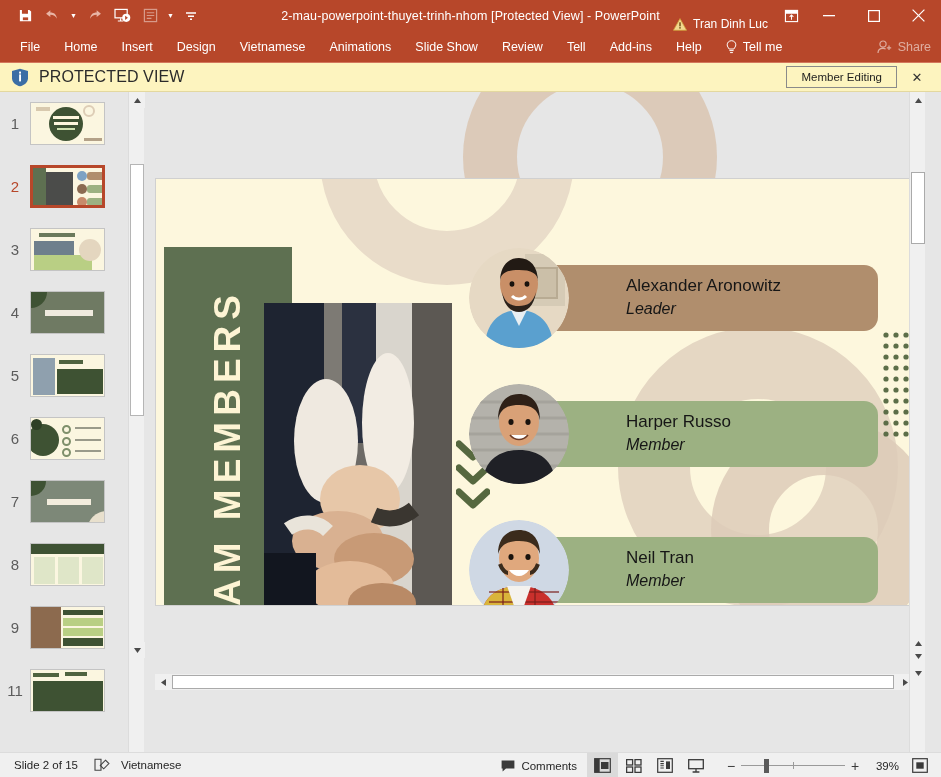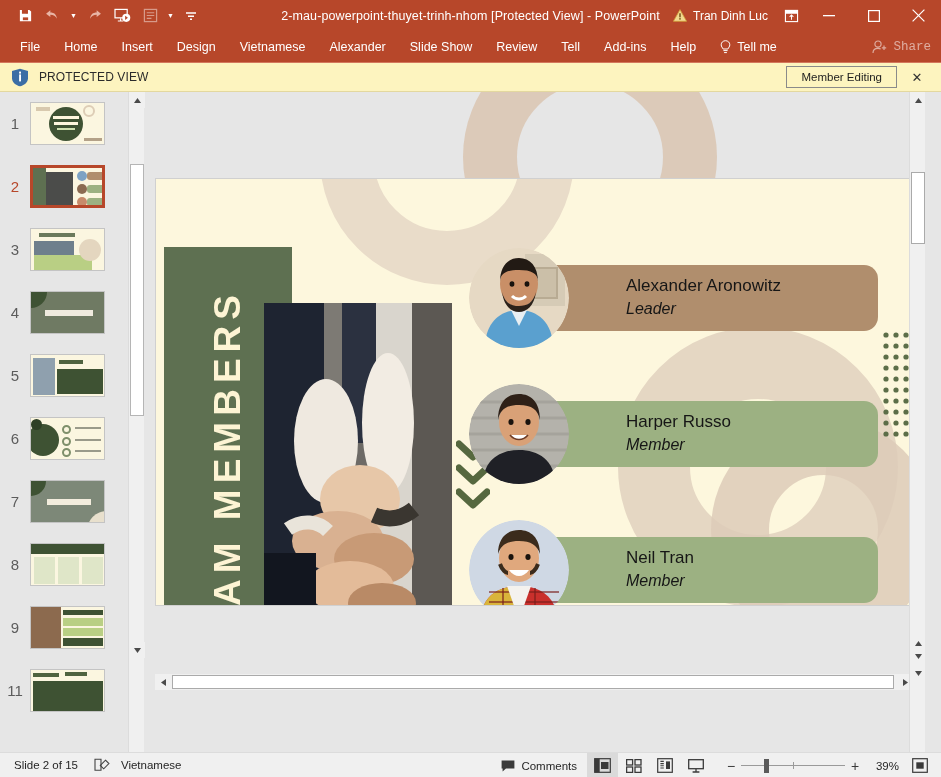--- a/index.html
+++ b/index.html
@@ -32,21 +32,21 @@
     color: #fff; font-size: 7px; line-height: 1;
   }
   .title-text {
     position: absolute; left: 0; right: 0; top: 0; height: 31px;
     display: flex; align-items: center; justify-content: center;
     color: #ffffff; font-size: 12.5px; letter-spacing: 0.1px;
     pointer-events: none;
   }
   .title-right {
     position: absolute; right: 0; top: 0; height: 31px;
-    display: flex; align-items: center;
+    display: flex; align-items: flex-end;
   }
   .acct {
     display: flex; align-items: center; gap: 6px;
     color: #fff; font-size: 12px; margin-right: 8px;
   }
   .warn-tri {
     width: 14px; height: 13px; display: inline-block;
   }
   .ribbon-display {
     width: 30px; height: 31px; display: flex; align-items: center; justify-content: center;
@@ -66,37 +66,37 @@
   .ribbon-inner { display: flex; align-items: center; height: 32px; padding-left: 8px; }
   .rtab {
     height: 32px; padding: 0 12px;
     display: flex; align-items: center;
     color: #ffffff; font-size: 12.5px; white-space: nowrap;
   }
   .rtab.tellme { gap: 6px; }
   .ribbon-right {
     position: absolute; right: 10px; top: 0; height: 32px;
     display: flex; align-items: center; gap: 5px;
-    color: rgba(255,255,255,0.55); font-size: 12.5px; font-family: Liberation Mono, monospace;
+    color: rgba(255,255,255,0.55); font-size: 12.5px;
   }
   .ribbon-bottom-line {
     position: absolute; left: 0; top: 62px; width: 941px; height: 1px;
     background: #d4775c;
   }
 
   
   .pvbar {
     position: absolute; left: 0; top: 63px; width: 941px; height: 29px;
     background: #fdf4bf;
     border-bottom: 1px solid #e3d89f;
     display: flex; align-items: center;
   }
   .pv-icon { margin-left: 11px; width: 18px; height: 19px; }
   .pv-title {
-    margin-left: 10px; font-size: 12px; color: #2b2b2b; letter-spacing: 0.1px;
+    margin-left: 10px; font-size: 16px; color: #2b2b2b; letter-spacing: 0.1px;
   }
   .pv-msg {
     margin-left: 12px; font-size: 11.5px; color: #2b2b2b;
   }
   .pv-enable {
     position: absolute; right: 44px; top: 3px;
     height: 22px; padding: 0 14px;
     background: #fdf4bf; border: 1px solid #8a8a8a;
     font-size: 11.5px; color: #1d1d1d;
     display: flex; align-items: center; justify-content: center;
@@ -413,21 +413,21 @@
     </div>
   </div>
 
   <div class="ribbon">
     <div class="ribbon-inner" id="ribbon-tabs">
         <div class="rtab">File</div>
         <div class="rtab">Home</div>
         <div class="rtab">Insert</div>
         <div class="rtab">Design</div>
         <div class="rtab">Vietnamese</div>
-        <div class="rtab">Alexander</div>
+        <div class="rtab">Animations</div>
         <div class="rtab">Slide Show</div>
         <div class="rtab">Review</div>
         <div class="rtab">Tell</div>
         <div class="rtab">Add-ins</div>
         <div class="rtab">Help</div>
         <div class="rtab tellme">
           <svg width="11" height="14" viewBox="0 0 11 14">
             <path d="M5.5 0.7C3 .7 1.2 2.5 1.2 4.8c0 1.8 1.3 2.9 1.9 4.2h4.8c.6-1.3 1.9-2.4 1.9-4.2C9.8 2.5 8 .7 5.5.7z" fill="none" stroke="#fff" stroke-width="1"></path>
             <path d="M3.4 10.6h4.2M4.1 12.6h2.8" stroke="#fff" stroke-width="1"></path>
           </svg>

